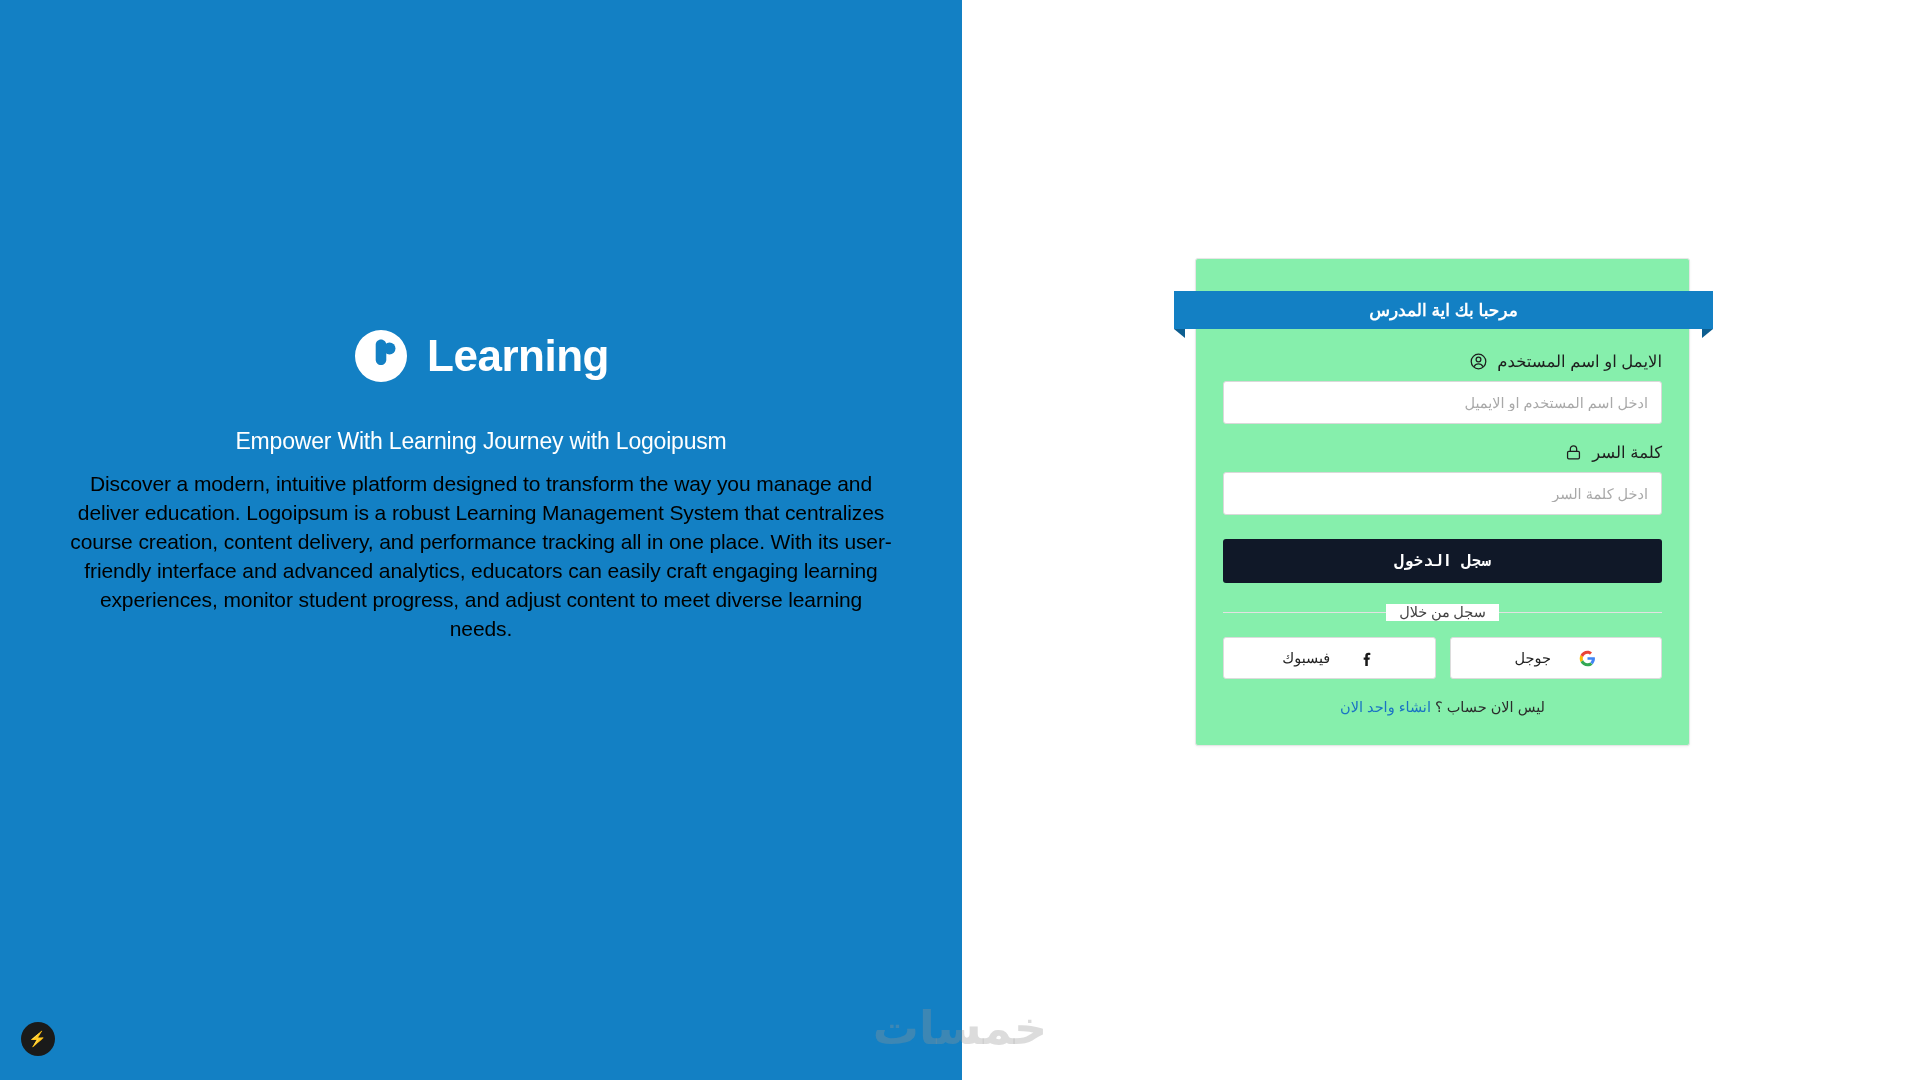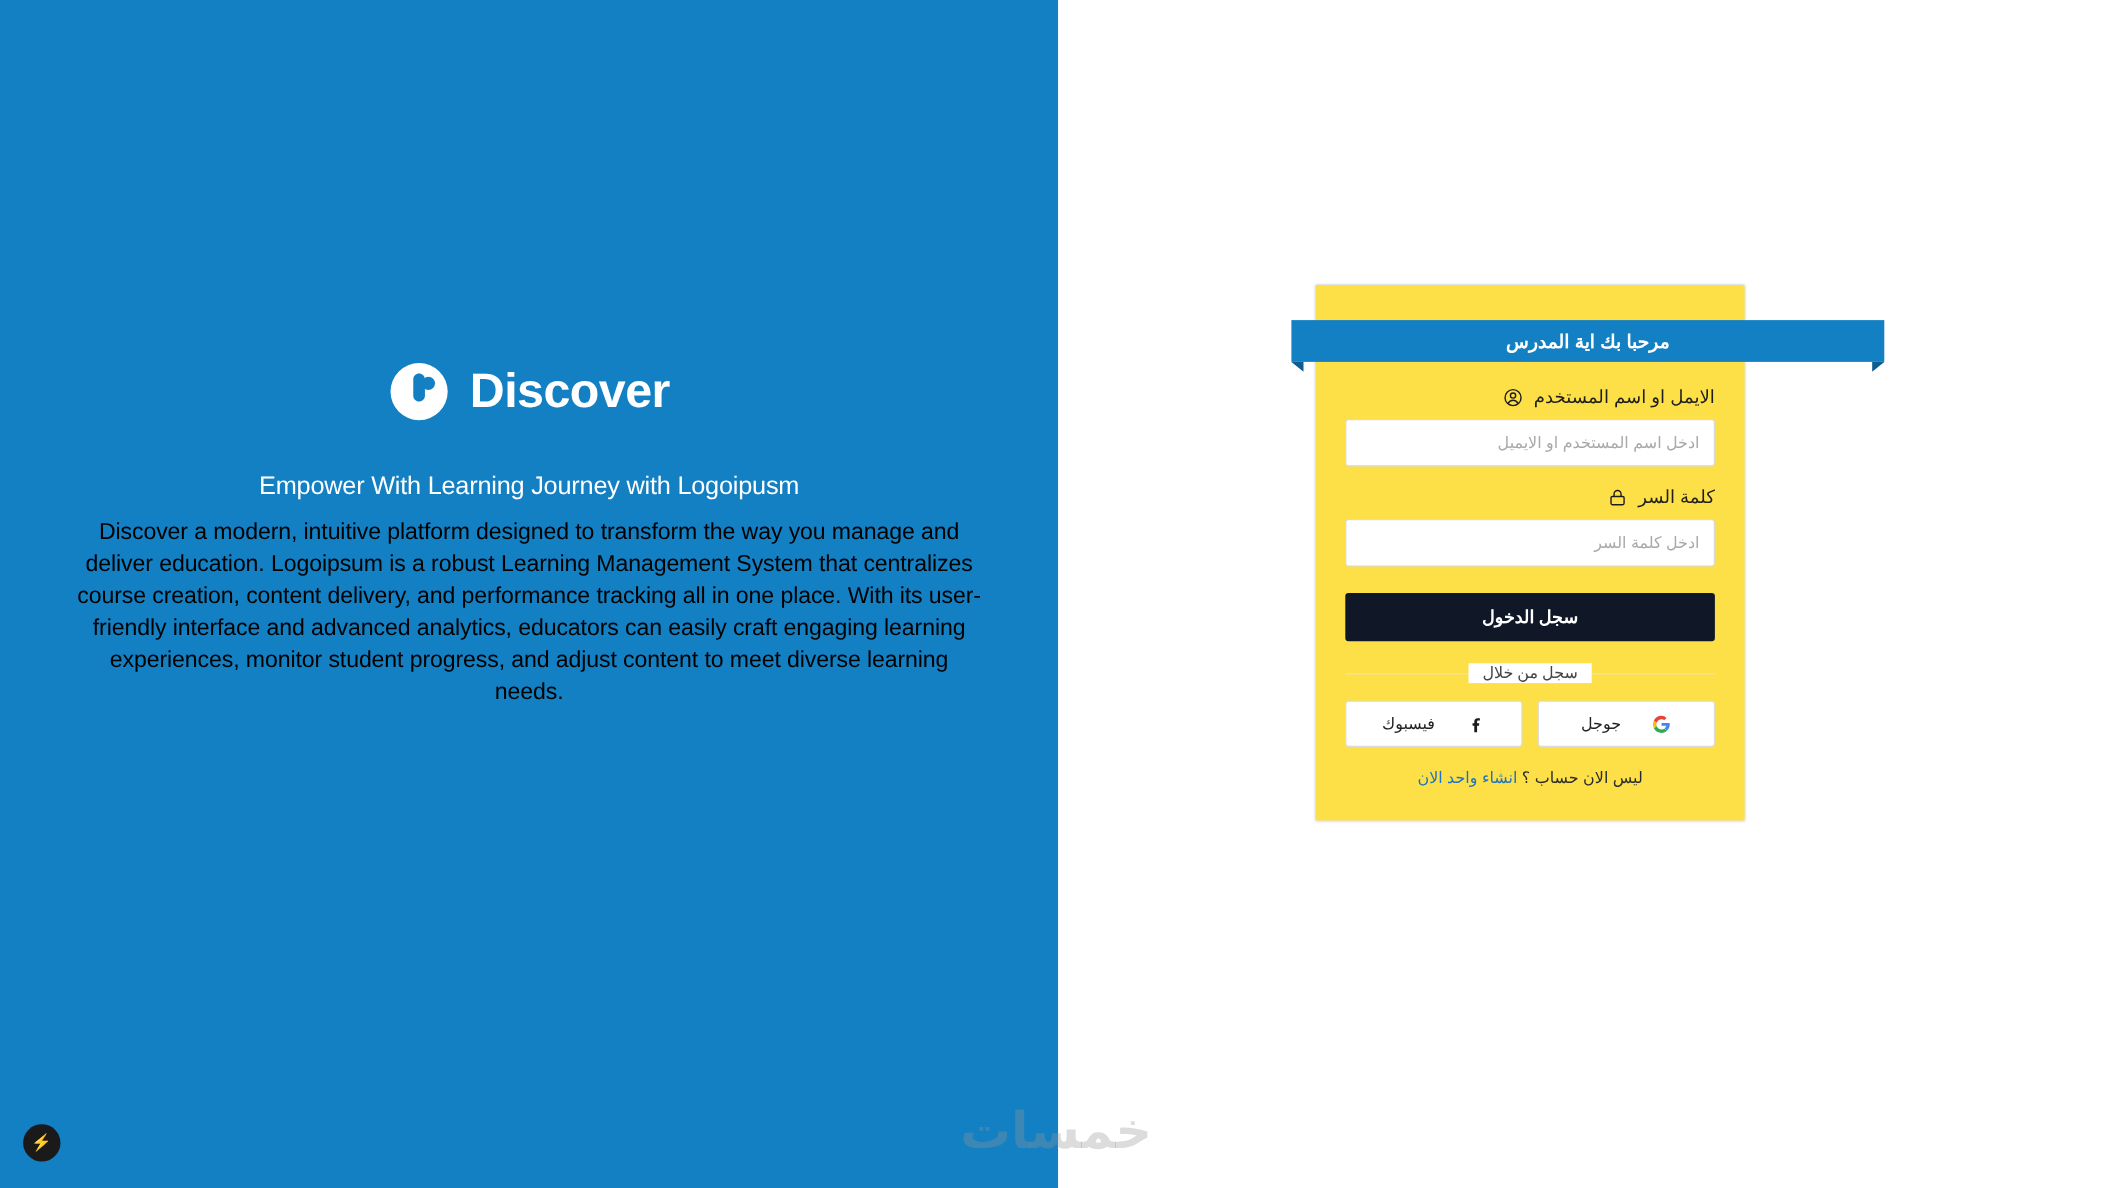--- a/index.html
+++ b/index.html
@@ -76,22 +76,22 @@
     width: 958px; height: 1080px;
     background: #ffffff;
     display: flex;
     align-items: flex-start;
     justify-content: flex-start;
   }
   .card {
     position: absolute;
     left: 233px;
     top: 258px;
-    width: 392px;
-    background: #fde047;
+    width: 495px;
+    background: #86efac;
     border: 1px solid #e6e6e6;
     border-radius: 3px;
     box-shadow: 0 1px 3px rgba(0,0,0,0.05);
     padding-bottom: 30px;
   }
   .card-header {
     position: absolute;
     left: -22px;
     top: 32px;
     width: 539px;
@@ -167,21 +167,21 @@
 
   .submit-btn {
     width: 100%;
     height: 44px;
     background: #101828;
     color: #ffffff;
     border: none;
     border-radius: 3px;
     font-size: 16px;
     font-weight: 700;
-    font-family: Liberation Serif, serif;
+    font-family: Liberation Mono, monospace;
     cursor: pointer;
     margin-top: 6px;
     letter-spacing: -0.2px;
     margin-left: 37px;
   }
 
   .divider {
     position: relative;
     display: flex;
     align-items: center;
@@ -284,21 +284,21 @@
   <div class="brand-panel">
     <div class="brand-inner">
 
       <div class="logo-row">
         <span class="logo-mark">
           <svg viewBox="0 0 56 56" width="56" height="56" aria-hidden="true">
             <path d="M28 2a26 26 0 1 0 0 52 26 26 0 0 0 0-52zm0 9.5c2.9 0 5.3 2.4 5.3 5.3v14.9c0 2.9-2.4 5.3-5.3 5.3s-5.3-2.4-5.3-5.3V16.8c0-2.9 2.4-5.3 5.3-5.3z" fill="#ffffff"></path>
             <circle cx="36.5" cy="20.5" r="6" fill="#1380c4"></circle>
           </svg>
         </span>
-        <span class="logo-word">Discover</span>
+        <span class="logo-word">Learning</span>
       </div>
 
       <div class="brand-title">Empower With Learning Journey with Logoipusm</div>
       <div class="brand-desc">Discover a modern, intuitive platform designed to transform the way you manage and deliver education. Logoipsum is a robust Learning Management System that centralizes course creation, content delivery, and performance tracking all in one place. With its user-friendly interface and advanced analytics, educators can easily craft engaging learning experiences, monitor student progress, and adjust content to meet diverse learning needs.</div>
     </div>
   </div>
 
   <div class="form-panel">
     <div class="card">
 

